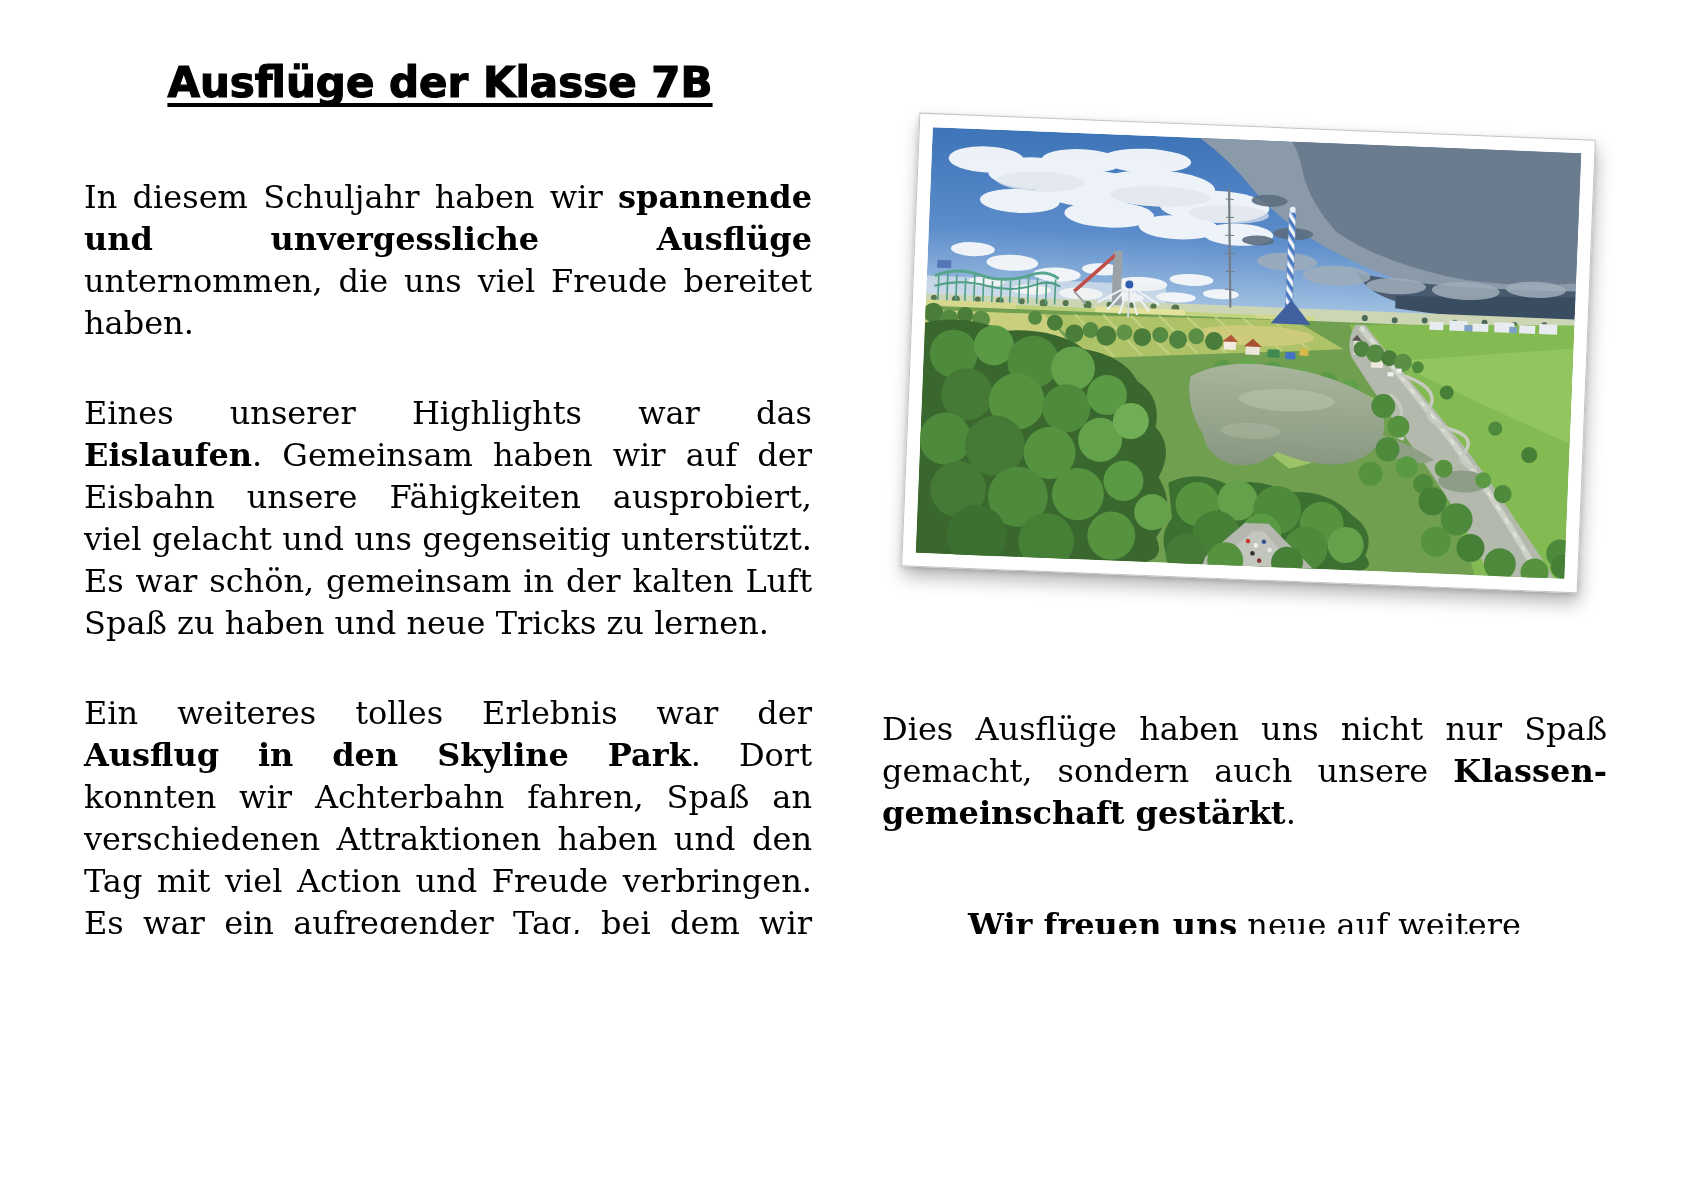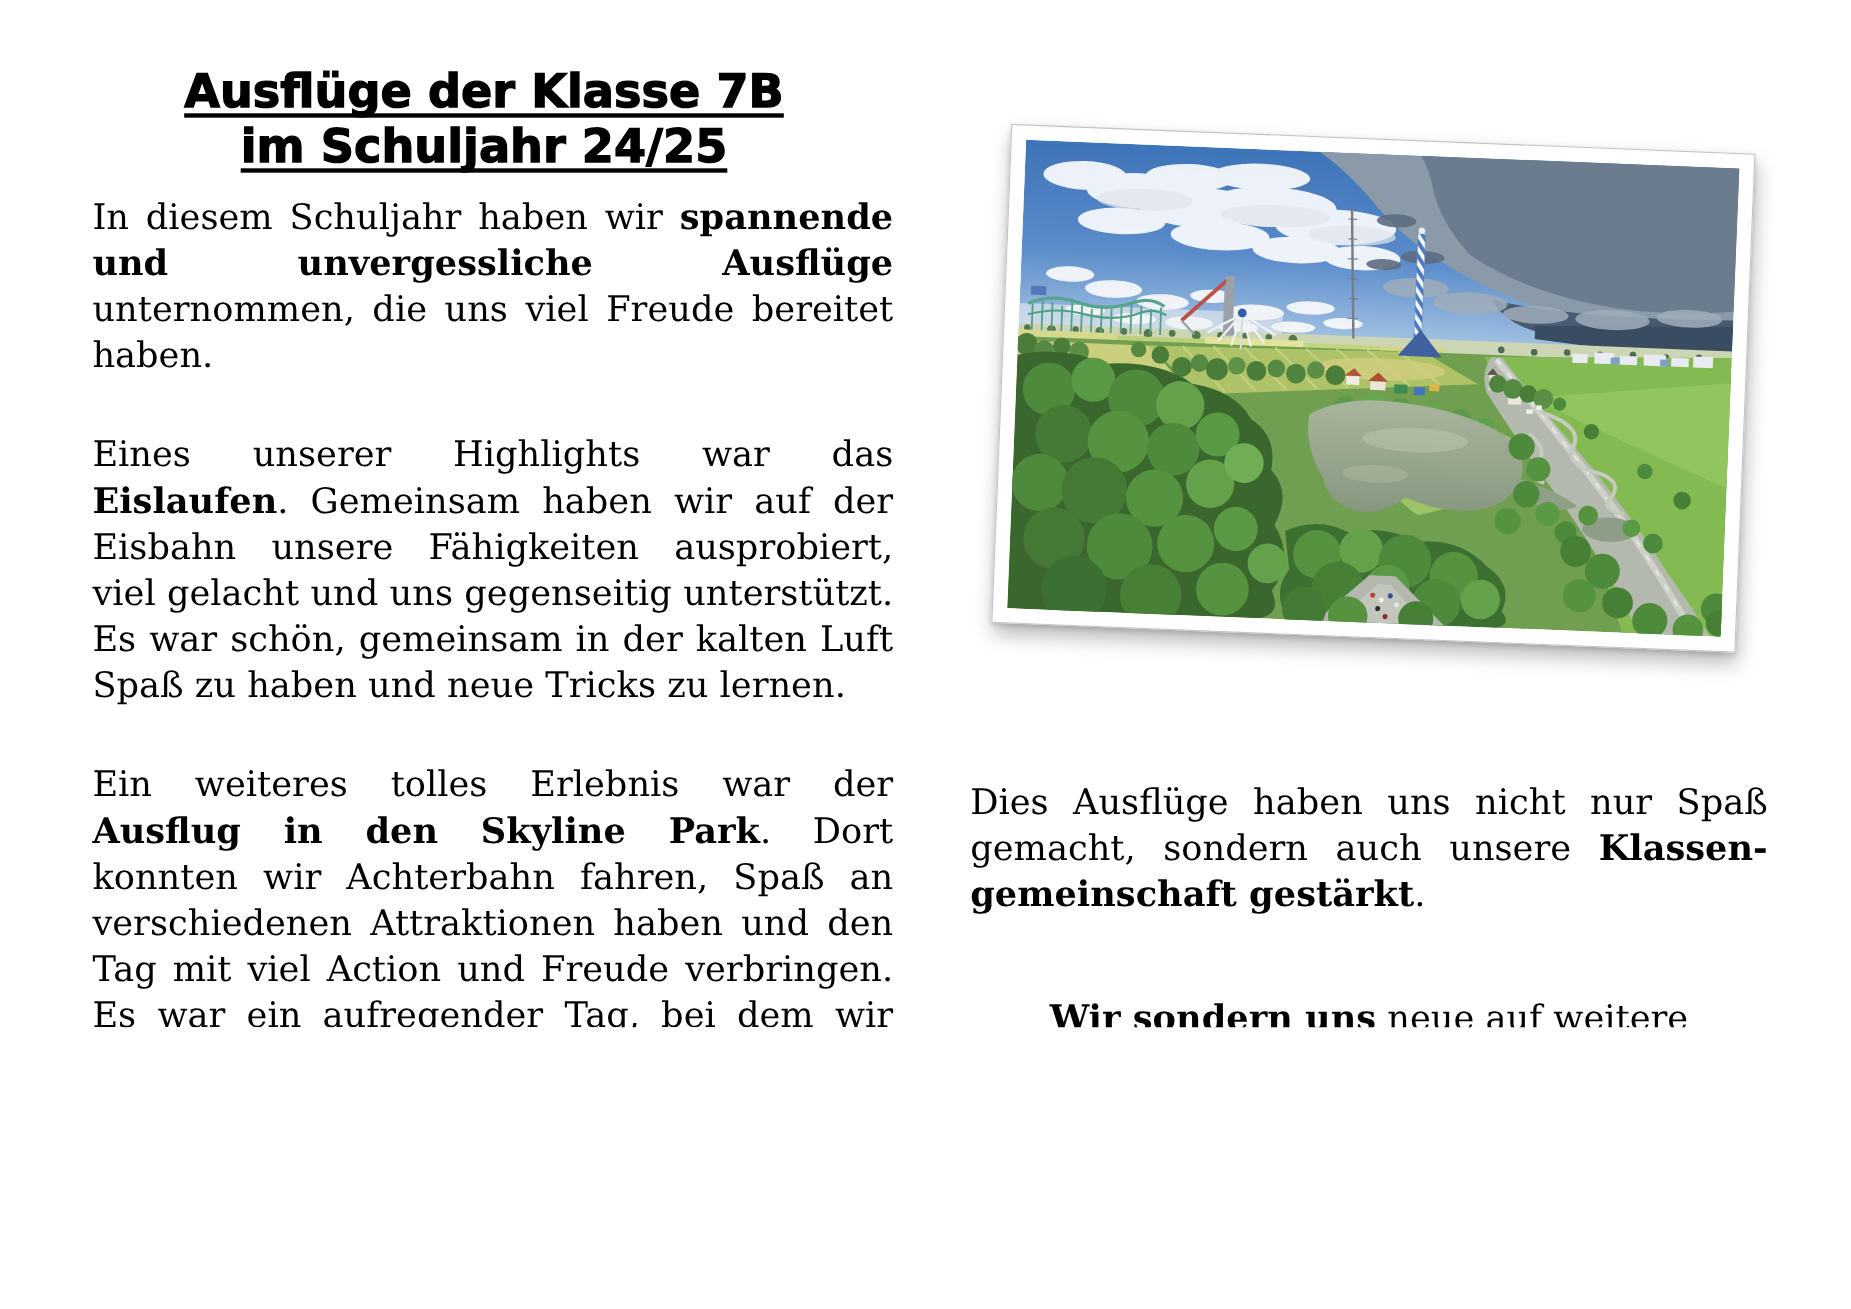--- a/index.html
+++ b/index.html
@@ -35,21 +35,20 @@
   .pagenum{position:absolute;left:786px;top:1066px;width:116px;text-align:center;
            font-family:"DejaVu Sans",sans-serif;font-size:27px;line-height:32px;color:#1c1c1c;}
 </style>
 </head>
 <body>
 
 <div class="page">
 
   <div class="title">
     <span class="title-line">Ausflüge der Klasse 7B</span><br>
-    <span class="title-line">im Schuljahr 24/25</span>
   </div>
 
   <div class="col col-left">
     <p><span>In diesem Schuljahr haben wir </span><b>spannende und unvergessliche Ausflüge</b><span> unternommen, die uns viel Freude bereitet haben.</span></p>
     <p><span>Eines unserer Highlights war das </span><b>Eislaufen</b><span>. Gemeinsam haben wir auf der Eisbahn unsere Fähigkeiten ausprobiert, viel gelacht und uns gegenseitig unterstützt. Es war schön, gemeinsam in der kalten Luft Spaß zu haben und neue Tricks zu lernen.</span></p>
     <p><span>Ein weiteres tolles Erlebnis war der </span><b>Ausflug in den Skyline Park</b><span>. Dort konnten wir Achterbahn fahren, Spaß an verschiedenen Attraktionen haben und den Tag mit viel Action und Freude verbringen. Es war ein aufregender Tag, bei dem wir unsere Grenzen getestet und gemeinsam tolle Erinnerungen geschaffen haben.</span></p>
   </div>
 
   <figure class="photo" style="margin:0">
     <svg viewBox="0 0 650 425" preserveAspectRatio="none">
@@ -389,21 +388,21 @@
         </g>
         <circle cx="270" cy="415" r="20" fill="#447a35"></circle>
         <circle cx="310" cy="420" r="18" fill="#55933f"></circle>
           <circle cx="372" cy="420" r="16" fill="#467f36"></circle>
       </g>
     </svg>
   </figure>
 
   <div class="col col-right">
     <p><span>Dies Ausflüge haben uns nicht nur Spaß gemacht, sondern auch unsere </span><b>Klassen­gemeinschaft gestärkt</b><span>.</span></p>
-    <p class="closing"><b>Wir sondern uns</b><span> neue auf weitere gemeinsame Abenteuer!</span></p>
+    <p class="closing"><b>Wir freuen uns</b><span> neue auf weitere gemeinsame Abenteuer!</span></p>
     <div class="signature">Naomi – 7b</div>
   </div>
 
   <div class="rule-short"></div>
   <div class="rule-long"></div>
   <div class="pagenum">90</div>
 
 </div>
 
 </body></html>

